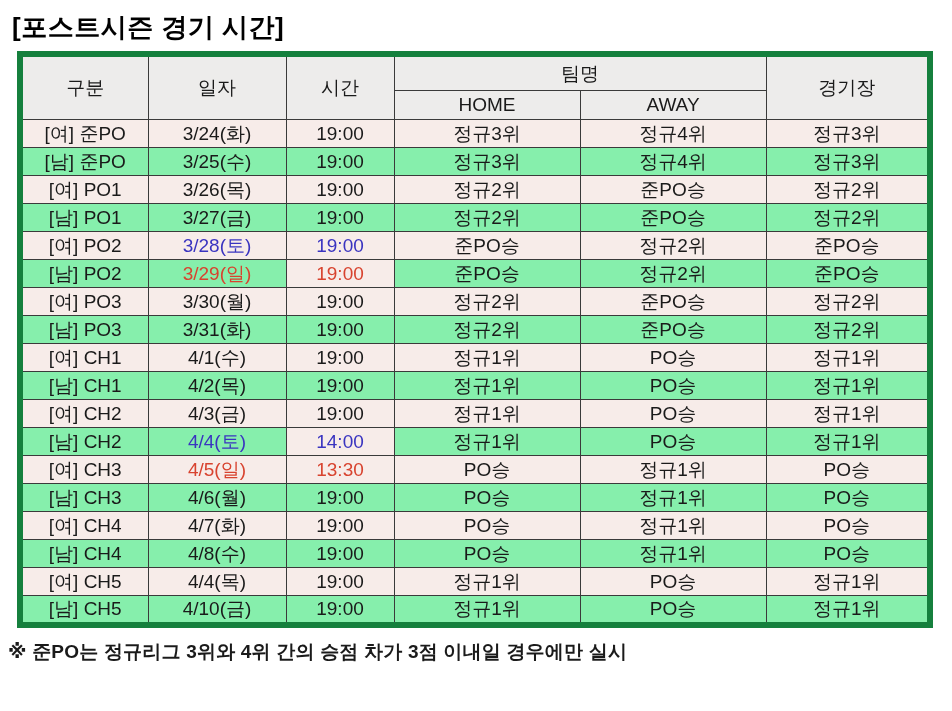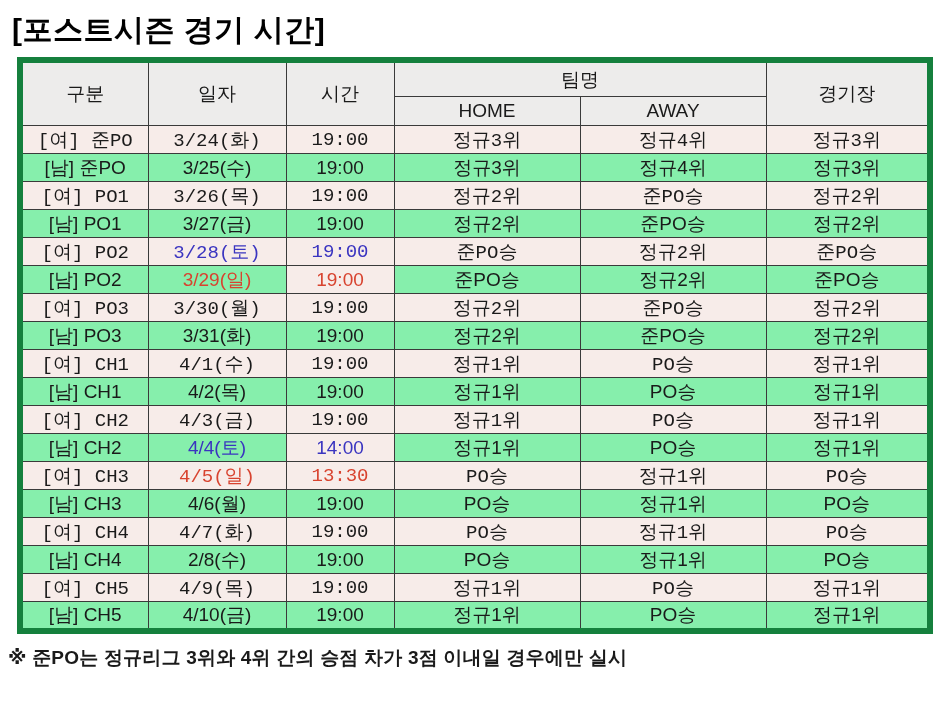--- a/index.html
+++ b/index.html
@@ -12,21 +12,21 @@
     color: var(--text, #1a1a1a);
   }
   .page {
     width: 952px;
     height: 711px;
     overflow: hidden;
     box-sizing: border-box;
   }
   .doc-title {
     margin: 10px 0 6px 12px;
-    font-size: 30px;
+    font-size: 26px;
     font-weight: 700;
     letter-spacing: 0.5px;
     color: #000000;
   }
   table.schedule-table {
     border-collapse: collapse;
     table-layout: fixed;
     margin-left: 17px;
     border: 6px solid #15803d;
   }
@@ -47,21 +47,21 @@
     overflow: hidden;
     white-space: nowrap;
   }
   table.schedule-table th {
     background: var(--header_bg, #edeceb);
     color: #1a1a1a;
   }
   tr.hdr-top th { height: 33px; }
   tr.hdr-sub th { height: 28px; text-align: center; }
   tbody tr { height: 28px; }
-  tbody tr.row-pink td { background: var(--row_highlight, #f7ece9); font-family: Liberation Mono, monospace; }
+  tbody tr.row-pink td { background: var(--row_highlight, #f7ece9); }
   tbody tr.row-white td { background: #86efac; }
   tbody td.cell-pink { background: var(--row_highlight, #f7ece9) !important; }
   td.accent-blue { color: var(--saturday_blue, #3a34c0); }
   td.accent-red  { color: var(--sunday_red, #d8432f); }
   .notes {
     margin: 9px 0 0 8px;
     font-weight: bold;
   }
   .note-line {
     font-size: 19px;
@@ -215,29 +215,29 @@
         <tr class="row-pink">
           <td>[여] CH4</td>
           <td>4/7(화)</td>
           <td>19:00</td>
           <td>PO승</td>
           <td>정규1위</td>
           <td>PO승</td>
         </tr>
         <tr class="row-white">
           <td>[남] CH4</td>
-          <td>2/8(수)</td>
+          <td>4/8(수)</td>
           <td>19:00</td>
           <td>PO승</td>
           <td>정규1위</td>
           <td>PO승</td>
         </tr>
         <tr class="row-pink">
           <td>[여] CH5</td>
-          <td>4/9(목)</td>
+          <td>4/4(목)</td>
           <td>19:00</td>
           <td>정규1위</td>
           <td>PO승</td>
           <td>정규1위</td>
         </tr>
         <tr class="row-white">
           <td>[남] CH5</td>
           <td>4/10(금)</td>
           <td>19:00</td>
           <td>정규1위</td>

